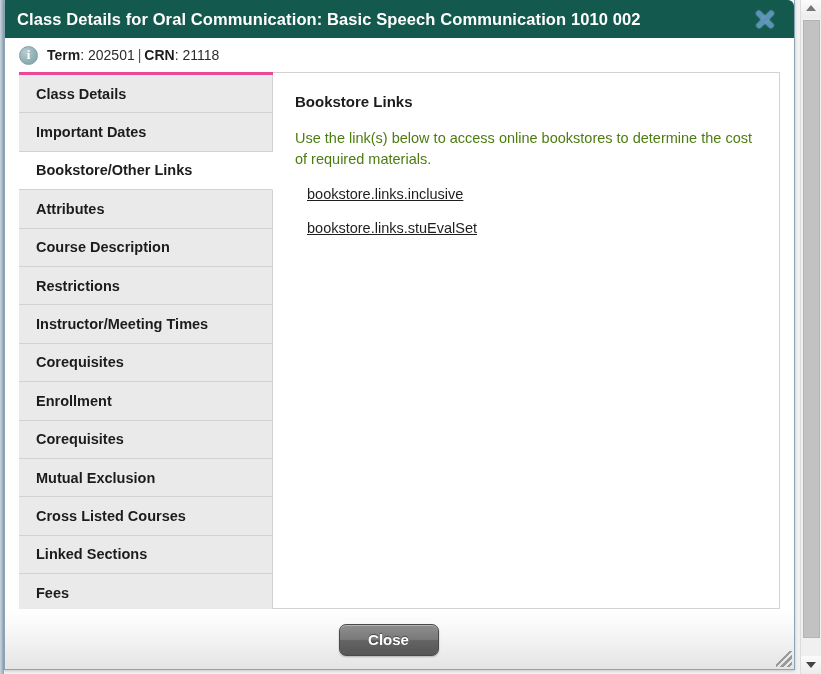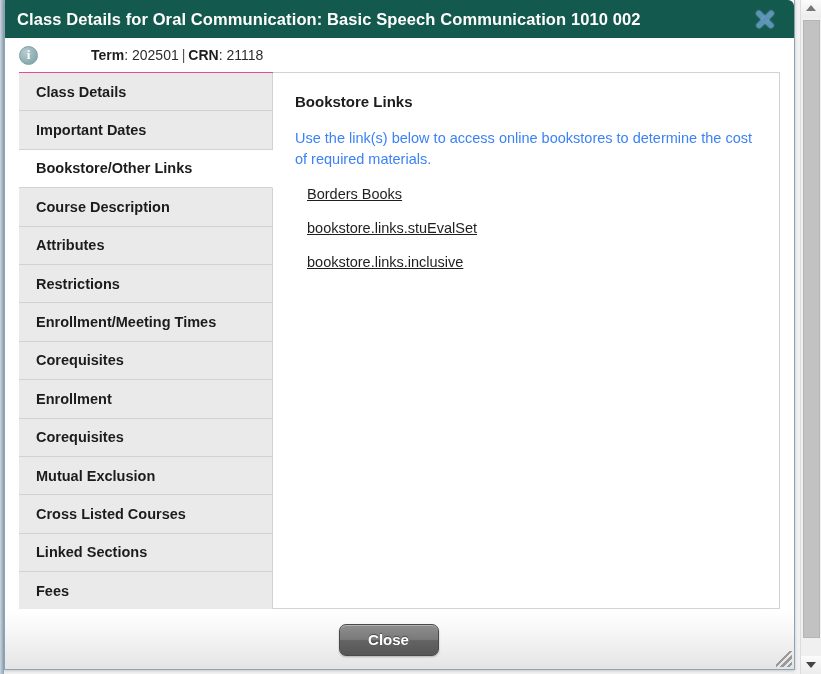--- a/index.html
+++ b/index.html
@@ -92,21 +92,20 @@
 
   
   .inforow {
     flex: 0 0 34px;
     display: flex;
     align-items: center;
     padding: 0 0 0 14px;
     background: #ffffff;
     font-size: 14px;
     color: #2c2c2c;
-    gap: 44px;
   }
   .info-icon {
     width: 19px; height: 19px;
     border-radius: 50%;
     background: radial-gradient(circle at 35% 30%, #b7cdd0 0%, #8fb0b4 60%, #7da0a6 100%);
     border: 1px solid #7fa0a6;
     box-sizing: border-box;
     position: relative;
     margin-right: 9px;
     flex: 0 0 auto;
@@ -135,21 +134,21 @@
     padding: 0 14px 0 14px;
     box-sizing: border-box;
     background: #ffffff;
     min-height: 0;
   }
 
   .sidebar {
     flex: 0 0 254px;
     display: flex;
     flex-direction: column;
-    border-top: 1px solid #ec4899;
+    border-top: 3px solid #ec4899;
     box-sizing: border-box;
   }
   .tab {
     flex: 0 0 38.4px;
     display: flex;
     align-items: center;
     padding-left: 17px;
     box-sizing: border-box;
     font-size: 14.5px;
     font-weight: bold;
@@ -184,21 +183,21 @@
   .content h2 {
     margin: 0 0 18px 0;
     font-size: 15px;
     font-weight: bold;
     color: #1c1c1c;
   }
   .content p.intro {
     margin: 0 0 16px 0;
     font-size: 14.5px;
     line-height: 1.42;
-    color: #3b82f6;
+    color: #4d7c0f;
     max-width: 480px;
   }
   ul.links {
     list-style: none;
     margin: 0;
     padding: 0 0 0 12px;
   }
   ul.links li { margin: 0 0 16px 0; }
   ul.links a {
     font-size: 14.5px;
@@ -303,46 +302,43 @@
       <span class="info-icon"></span>
       <span class="info-text"><b>Term</b><span>: </span><span>202501</span><span class="info-sep">|</span><b>CRN</b><span>: </span><span>21118</span></span>
     </div>
 
     <div class="dialog-body">
 
       <div class="sidebar">
         <div class="tab">Class Details</div>
         <div class="tab">Important Dates</div>
         <div class="tab active">Bookstore/Other Links</div>
+        <div class="tab">Attributes</div>
         <div class="tab">Course Description</div>
-        <div class="tab">Attributes</div>
         <div class="tab">Restrictions</div>
-        <div class="tab">Enrollment/Meeting Times</div>
+        <div class="tab">Instructor/Meeting Times</div>
         <div class="tab">Corequisites</div>
         <div class="tab">Enrollment</div>
         <div class="tab">Corequisites</div>
         <div class="tab">Mutual Exclusion</div>
         <div class="tab">Cross Listed Courses</div>
         <div class="tab">Linked Sections</div>
         <div class="tab">Fees</div>
         <div class="sidebar-filler"></div>
       </div>
 
       <div class="content">
         <h2>Bookstore Links</h2>
         <p class="intro">Use the link(s) below to access online bookstores to determine the cost of required materials.</p>
         <ul class="links">
           <li>
-            <a>Borders Books</a>
+            <a>bookstore.links.inclusive</a>
           </li>
           <li>
             <a>bookstore.links.stuEvalSet</a>
-          </li>
-          <li>
-            <a>bookstore.links.inclusive</a>
           </li>
         </ul>
       </div>
 
     </div>
 
     <div class="footer">
       <button class="btn-close">Close</button>
       <div class="resize-grip"></div>
     </div>

